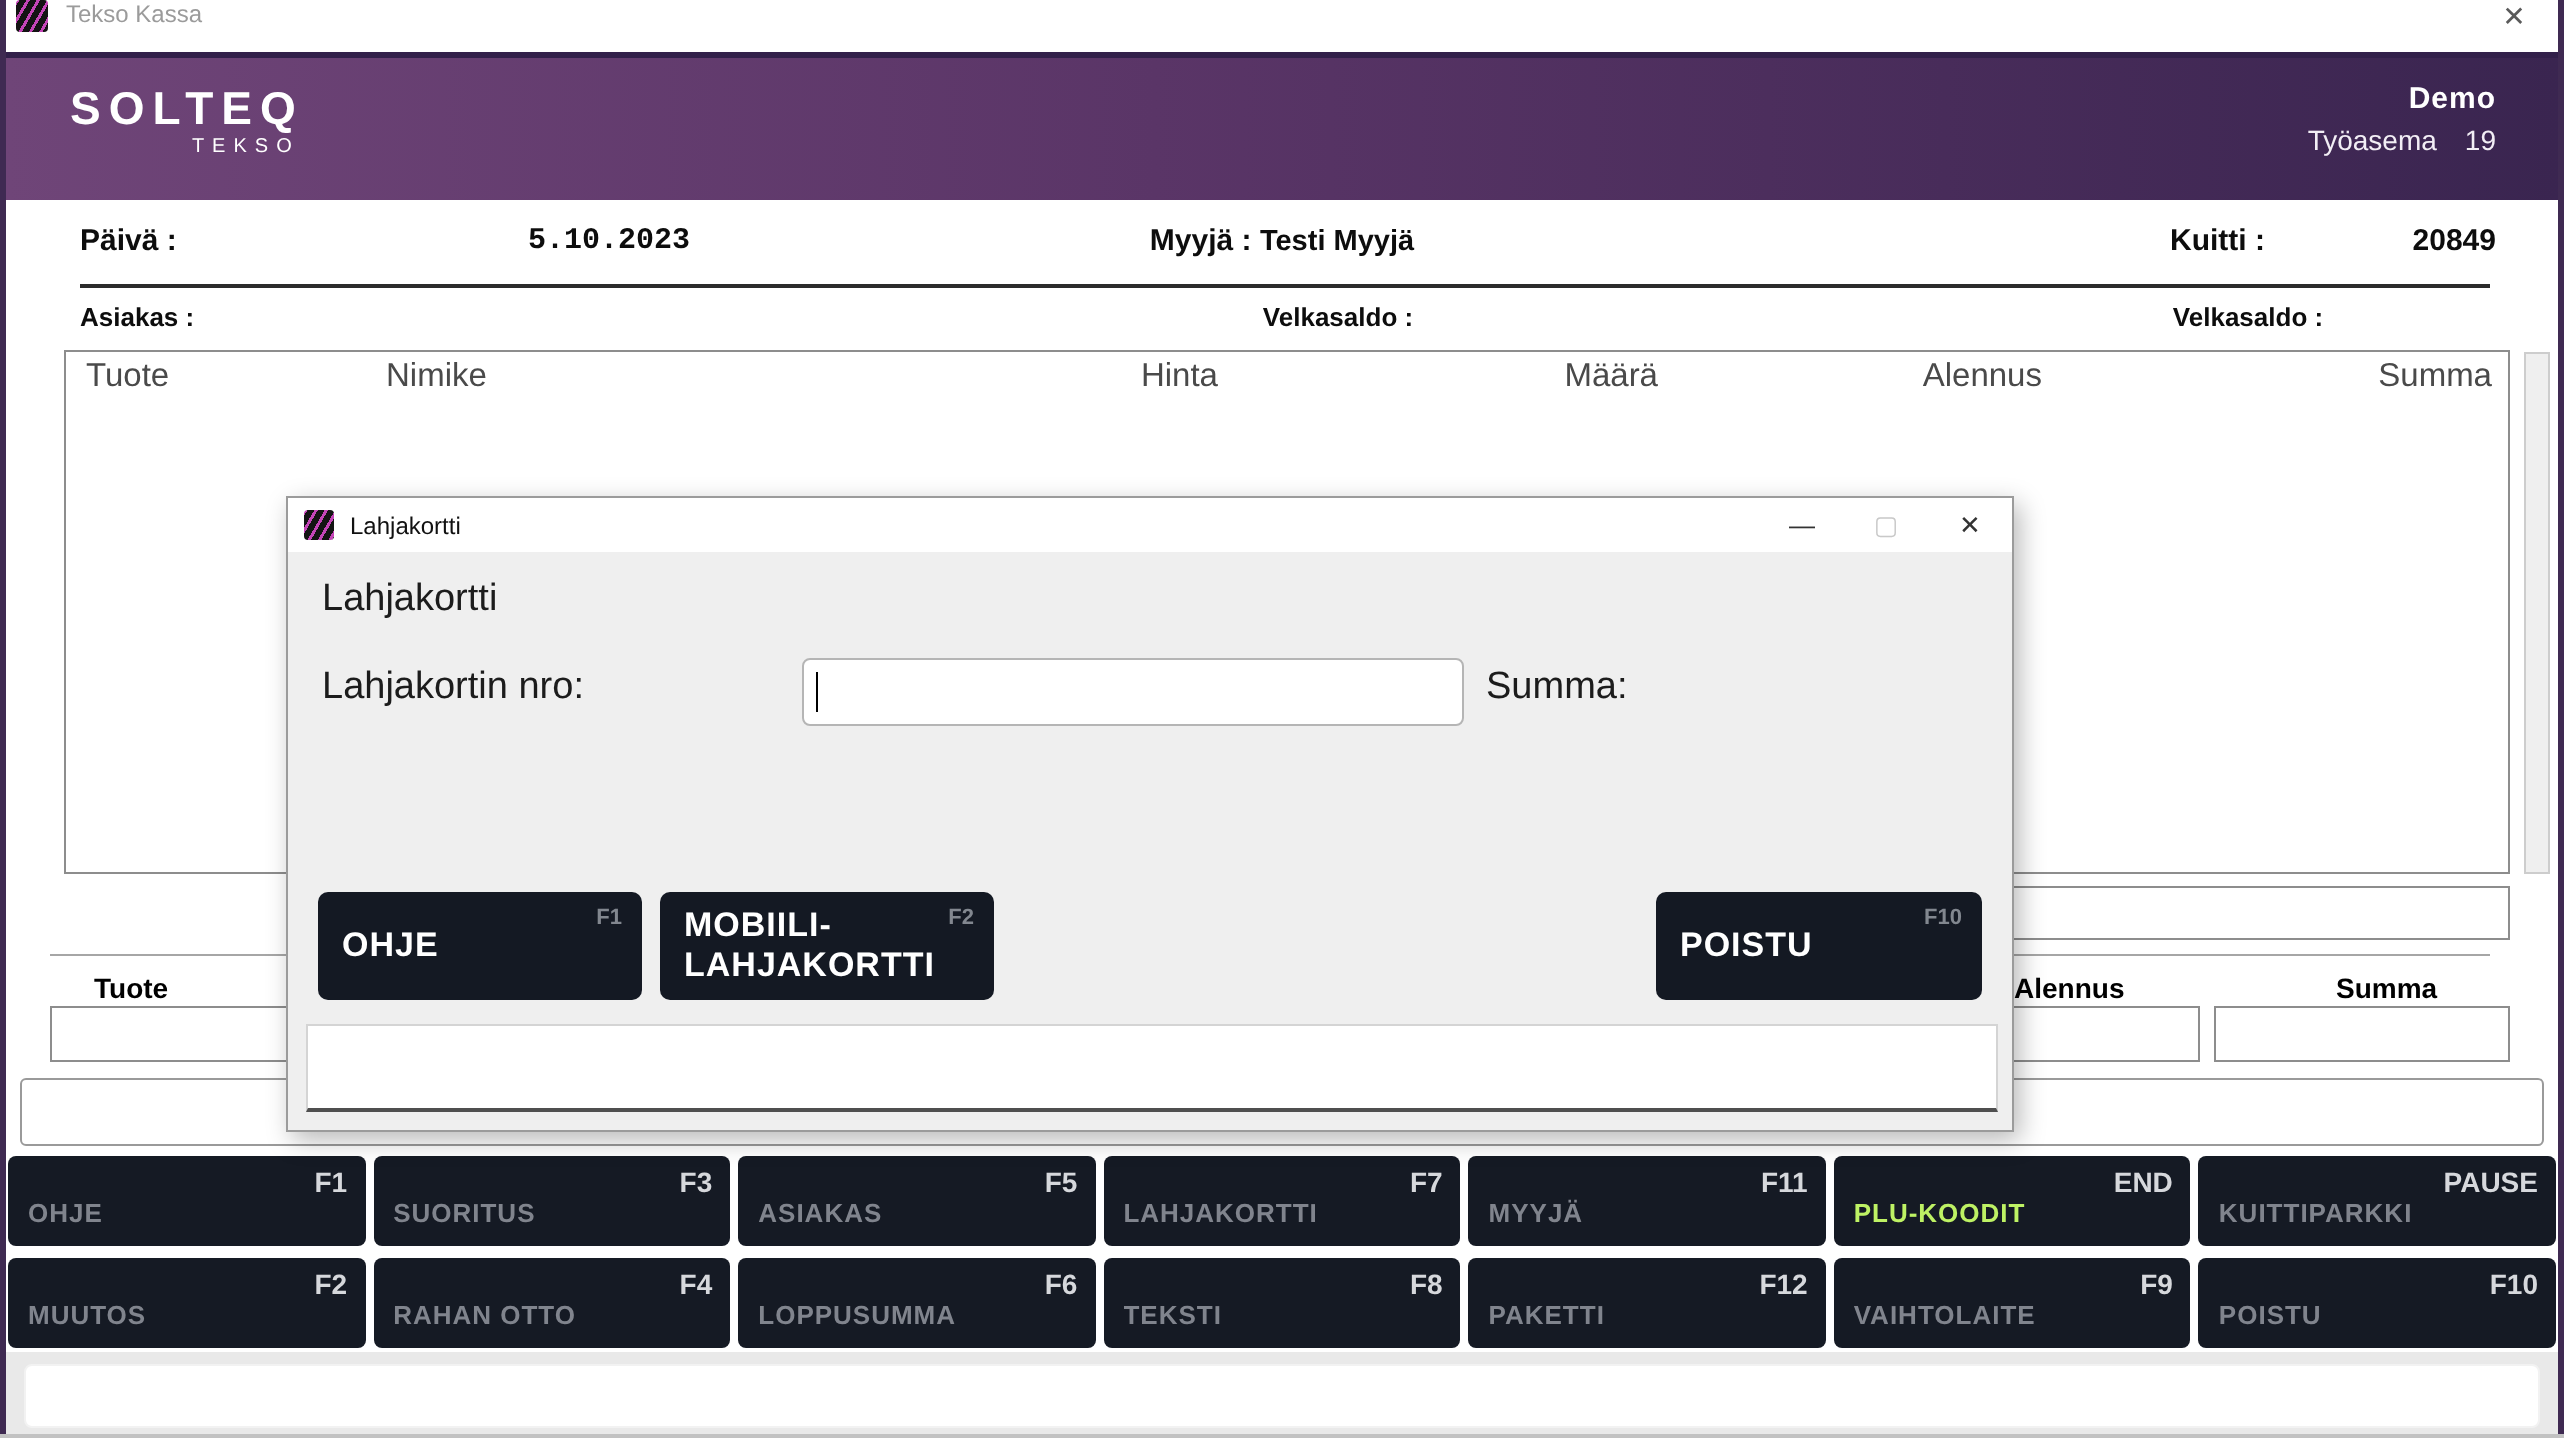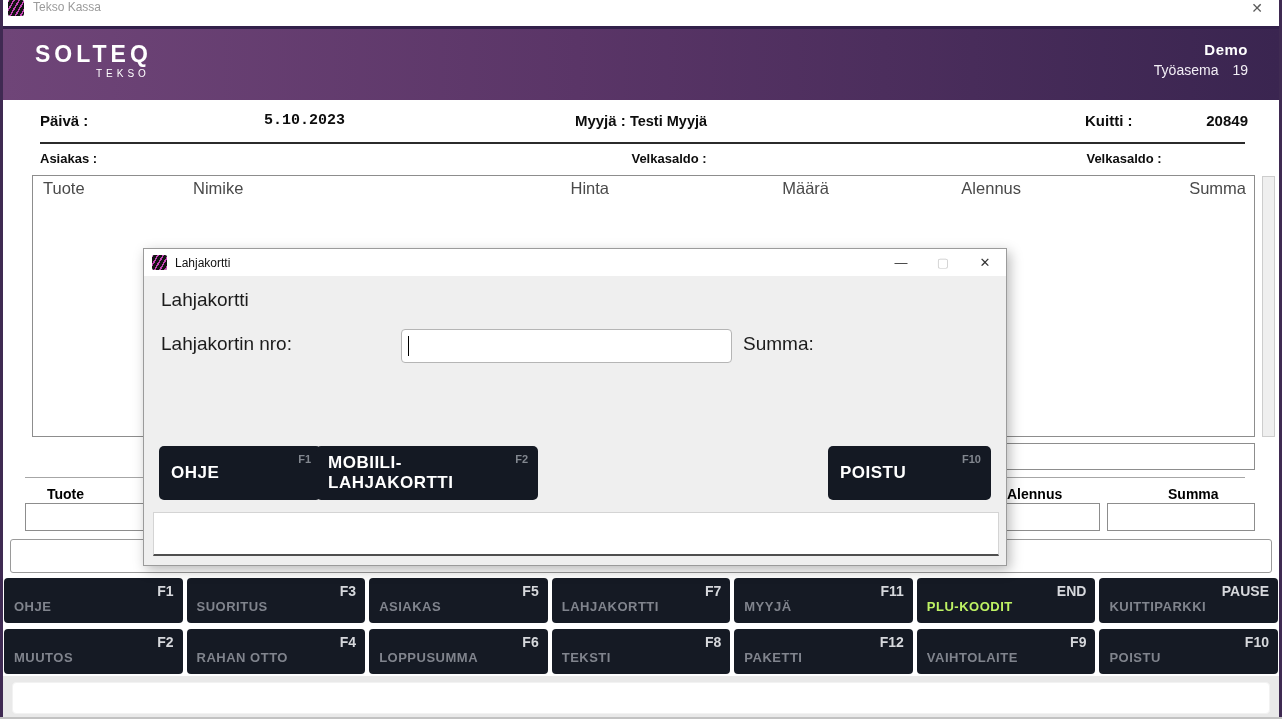--- a/index.html
+++ b/index.html
@@ -237,21 +237,21 @@
       <input class="dlg-input" type="text" value="" style="">
       <div class="caret"></div>
     </div>
 
     <span class="dlg-label" style="left:599px;top:57px;">Summa:</span>
 
     <div class="dlg-btn" style="left:15px;width:162px;">
       <span class="dlbl">OHJE</span>
       <span class="dkey">F1</span>
     </div>
-    <div class="dlg-btn" style="left:172px;width:222px;">
+    <div class="dlg-btn" style="left:186px;width:167px;">
       <span class="dlbl">MOBIILI-LAHJAKORTTI</span>
       <span class="dkey">F2</span>
     </div>
     <div class="dlg-btn" style="left:684px;width:163px;">
       <span class="dlbl">POISTU</span>
       <span class="dkey">F10</span>
     </div>
 
     <div class="dlg-status"></div>
   </div>

